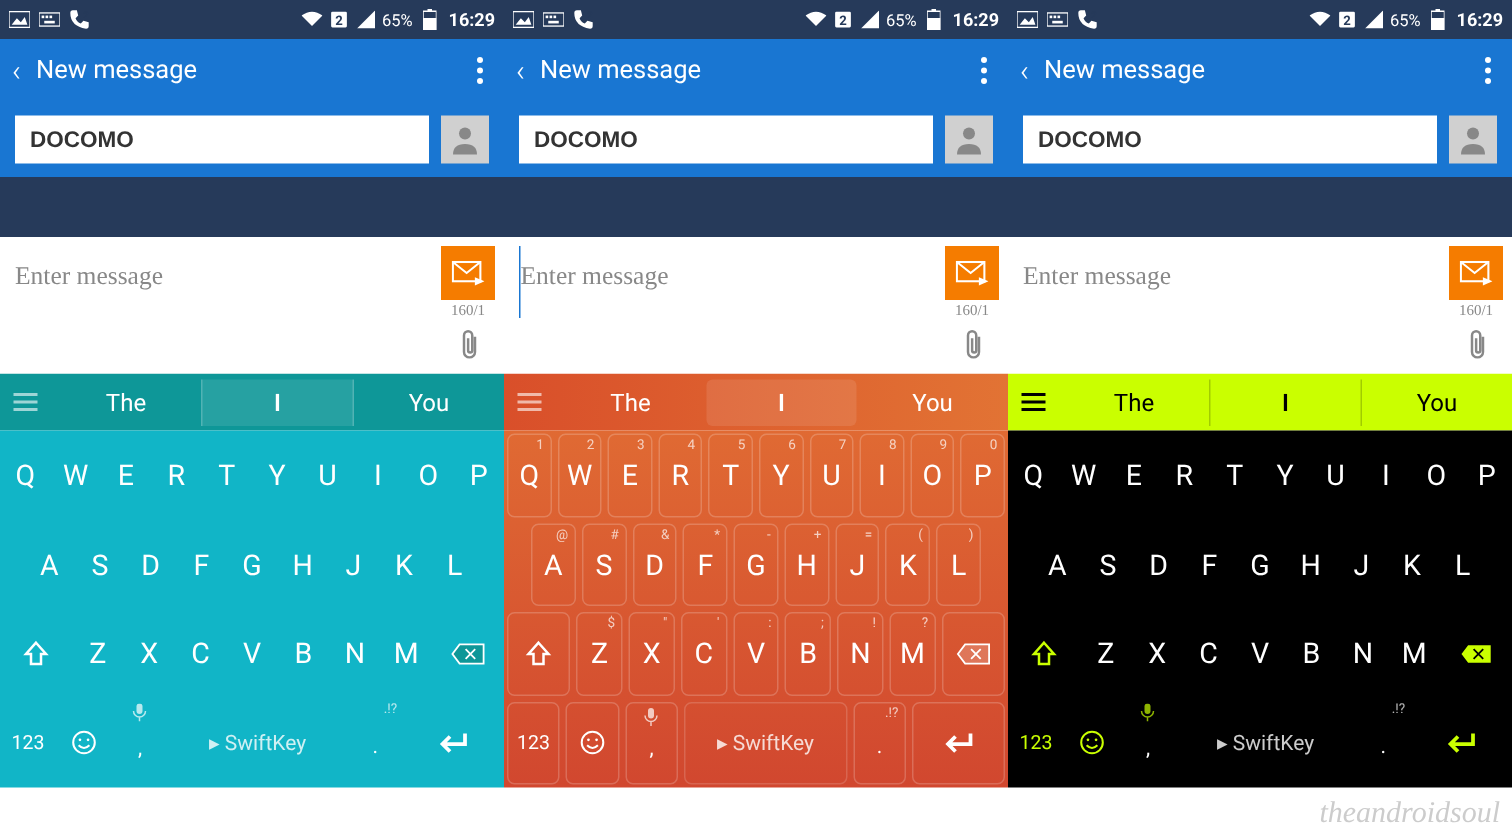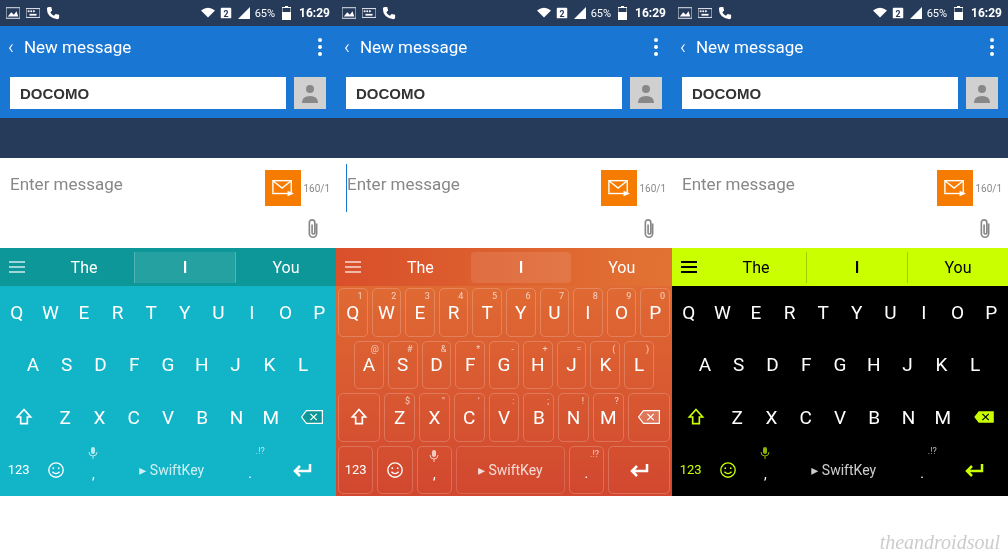--- a/index.html
+++ b/index.html
@@ -20,29 +20,29 @@
   .header-menu div { width: 4px; height: 4px; background: #fff; border-radius: 50%; }
   .back-chevron { font-size: 20px; font-weight: 300; }
 
   .recipient-row { height: 50px; background: #1976d2; display: flex; align-items: center; padding: 0 10px; gap: 8px; }
   .recipient-input { flex: 1; height: 32px; background: #fff; border: none; padding: 0 10px; font-size: 15px; font-weight: 600; color: #333; }
   .contact-btn { width: 32px; height: 32px; background: #d0d0d0; display: flex; align-items: center; justify-content: center; color: #666; }
 
   .gap-bar { height: 40px; background: #263a5a; }
 
   .compose-area { background: #fff; display: flex; flex-direction: column; position: relative; }
-  .compose-row { display: flex; align-items: center; padding: 6px 6px 0 10px; }
+  .compose-row { display: flex; align-items: flex-start; padding: 6px 6px 0 10px; font-family: Liberation Serif, serif; }
   .compose-input { flex: 1; height: 48px; border: none; font-size: 17px; color: #888; padding-top: 10px; background: transparent; outline: none; }
-  .compose-right { display: flex; flex-direction: row; align-items: center; gap: 2px; }
+  .compose-right { display: flex; flex-direction: column; align-items: center; gap: 2px; }
   .send-btn { width: 36px; height: 36px; background: #f57c00; display: flex; align-items: center; justify-content: center; color: #fff; }
   .char-count { font-size: 10px; color: #888; }
   .attach-row { display: flex; justify-content: flex-end; padding: 4px 10px 6px 0; }
   .attach-btn { width: 26px; height: 26px; display: flex; align-items: center; justify-content: center; color: #888; font-size: 18px; }
 
-  .keyboard { height: 248px; display: flex; flex-direction: column; }
+  .keyboard { height: 276px; display: flex; flex-direction: column; }
   .suggest-bar { height: 38px; display: flex; align-items: center; font-size: 16px; }
   .sug-menu { width: 34px; display: flex; align-items: center; justify-content: center; }
   .sug-menu-lines { display: flex; flex-direction: column; gap: 3px; }
   .sug-menu-lines div { width: 16px; height: 2px; }
   .sug-item { flex: 1; text-align: center; padding: 6px 0; }
   .sug-mid { border-left: 1px solid rgba(255,255,255,0.2); border-right: 1px solid rgba(255,255,255,0.2); font-weight: 600; }
 
   .key-rows { flex: 1; display: flex; flex-direction: column; }
   .key-row { flex: 1; display: flex; align-items: stretch; }
   .key { flex: 1; display: flex; align-items: center; justify-content: center; font-size: 19px; color: #fff; position: relative; }

